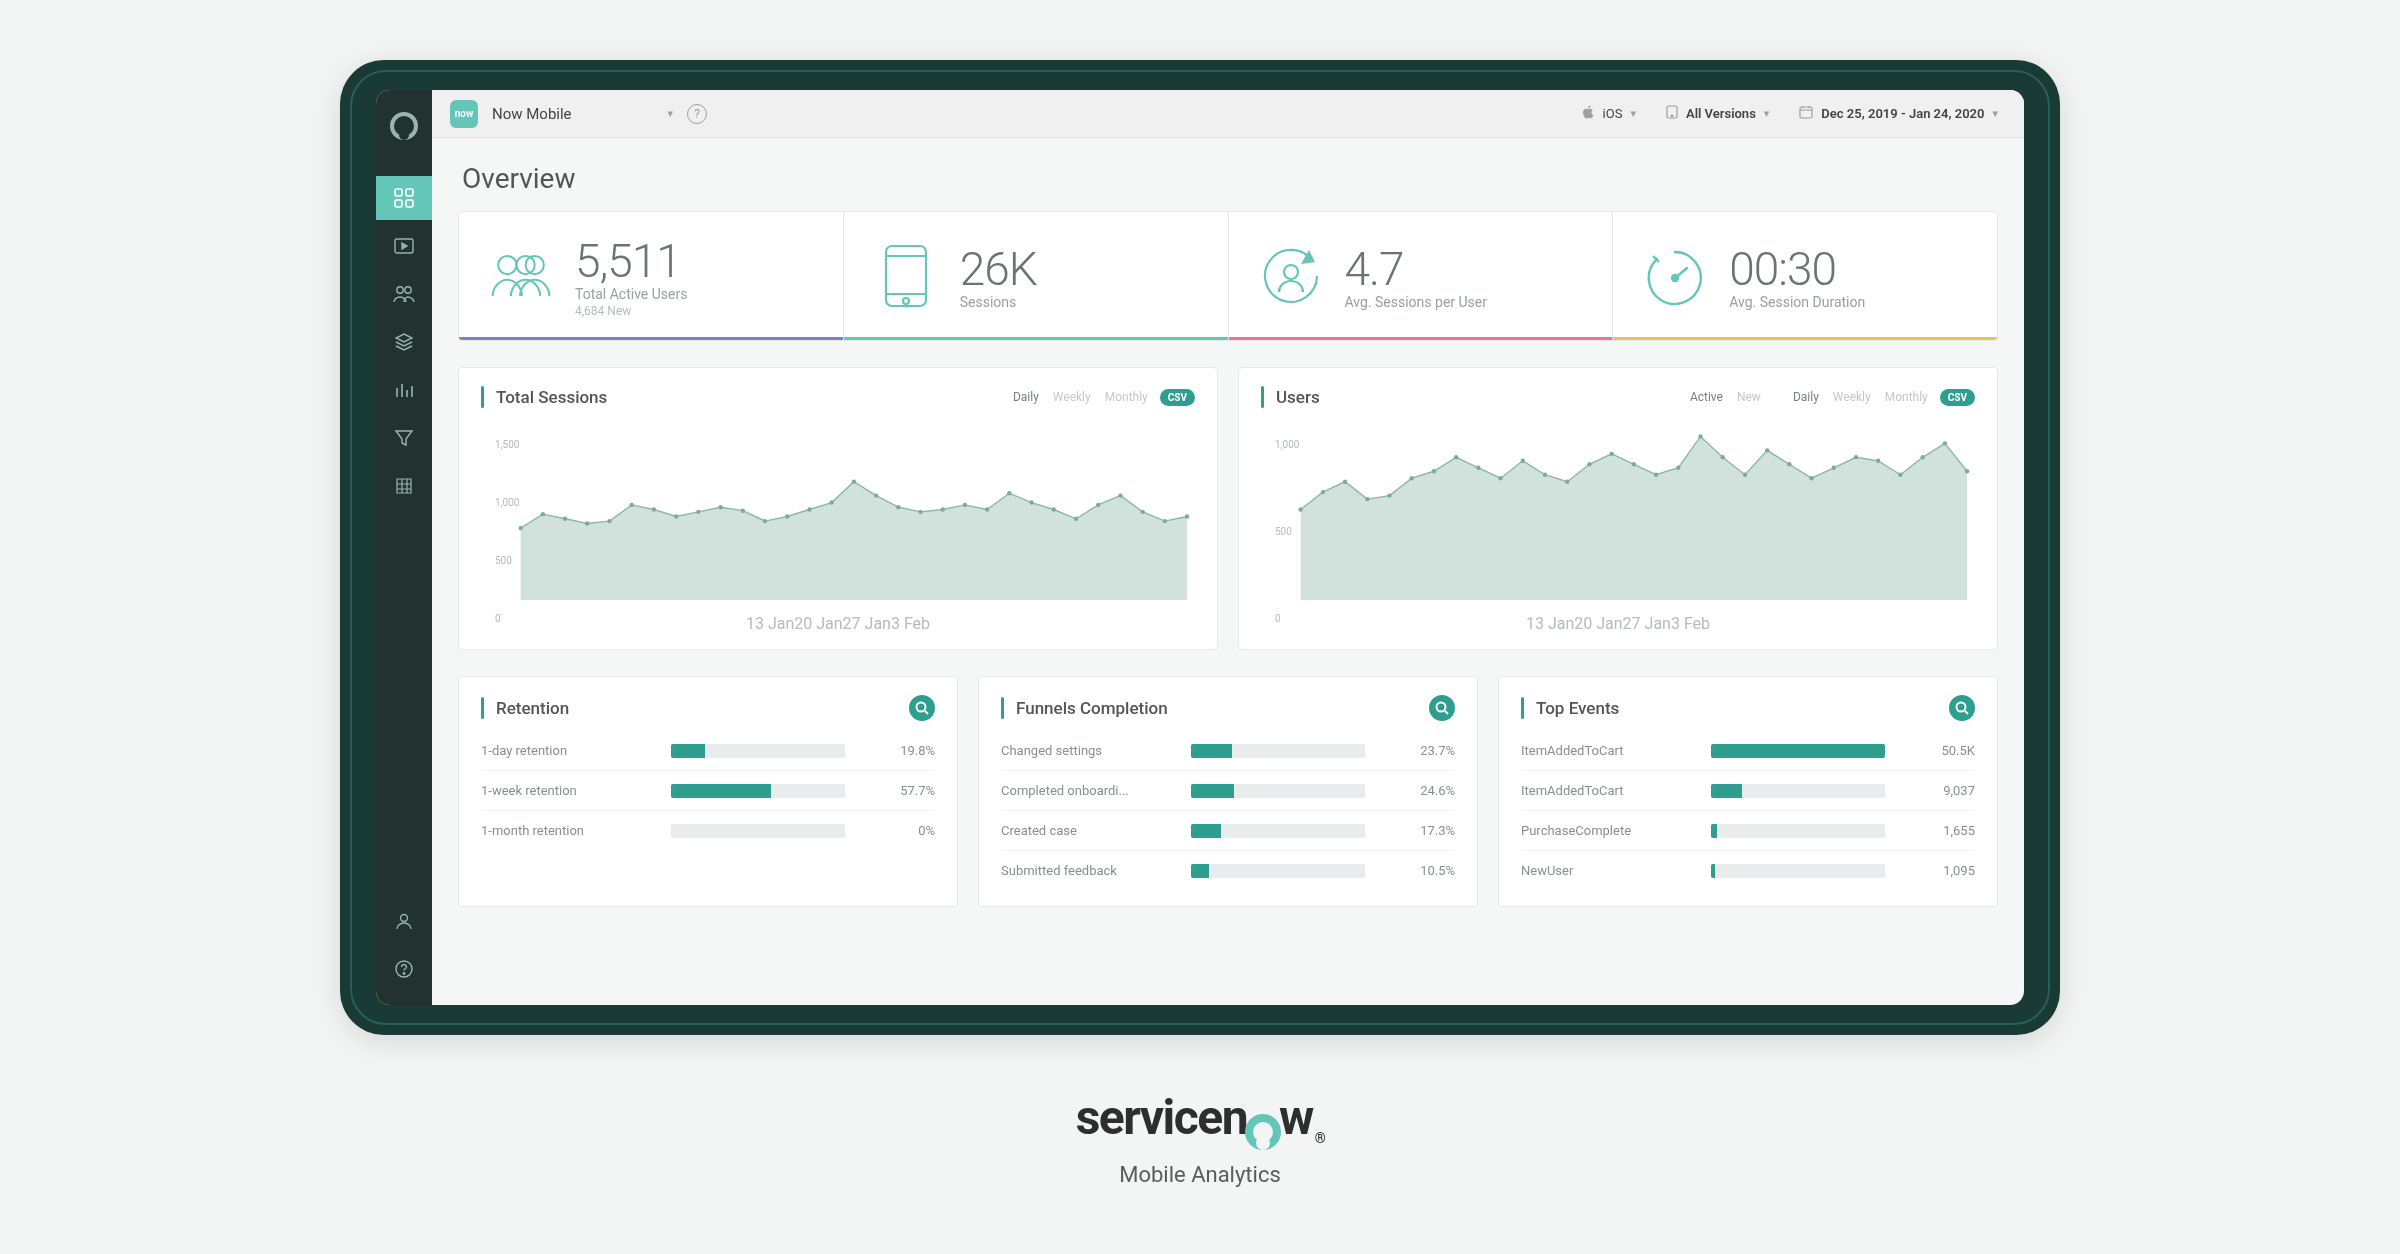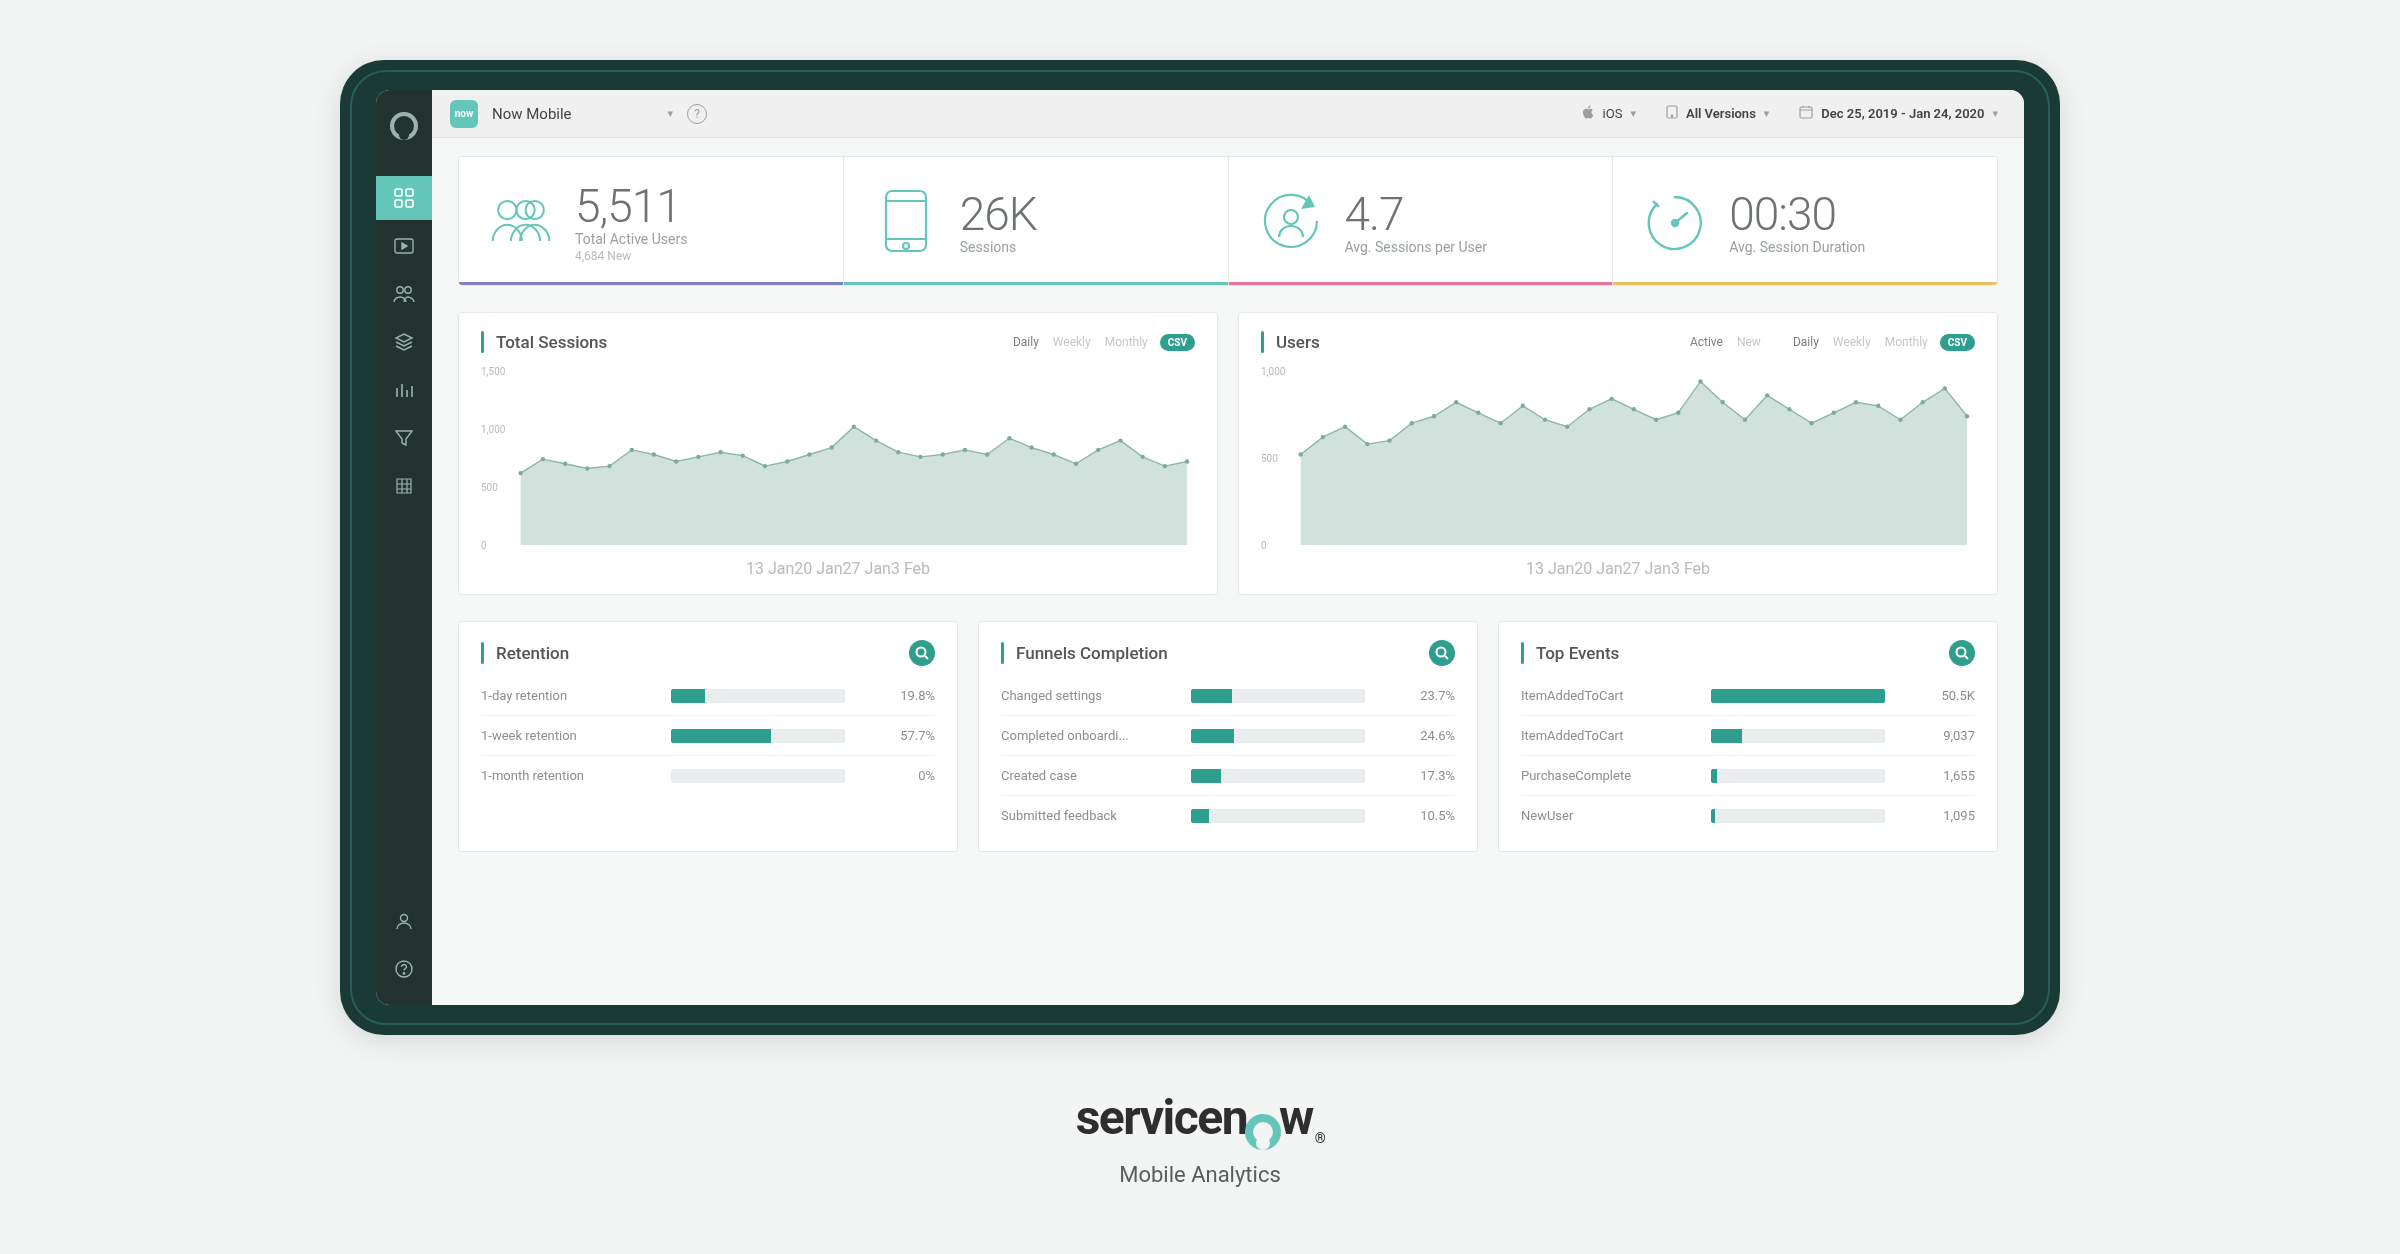--- a/index.html
+++ b/index.html
@@ -63,21 +63,21 @@
   .card-head .dot{width:3px;height:22px;background:var(--teal);border-radius:2px;}
   .card-head .title{font-size:17px;color:#555;font-weight:500;}
   .card-head .spacer{flex:1;}
   .range-tabs{display:flex;gap:14px;font-size:12px;color:#c4c8c8;}
   .range-tabs .sel{color:#7a7f7f;}
   .csv-pill{background:var(--teal);color:#fff;font-size:10px;font-weight:700;padding:3px 8px;border-radius:10px;cursor:pointer;}
   .mag{width:26px;height:26px;background:var(--teal);border-radius:50%;display:flex;align-items:center;justify-content:center;color:#fff;cursor:pointer;}
 
   .chart{position:relative;height:190px;margin-top:10px;}
   .chart svg{width:100%;height:100%;}
-  .chart .ytick{position:absolute;left:0;font-size:10px;color:#b6bbbb;transform:translateY(-50%);} 
+  .chart .ytick{position:absolute;left:14px;font-size:10px;color:#b6bbbb;transform:translateY(-50%);margin-top:18px;} 
   .xticks{display:flex;justify-content:center;font-size:16px;color:#b6bbbb;margin-top:6px;padding:0 40px;}
 
   .row3{display:flex;gap:20px;margin-top:26px;}
   .row3 .card{flex:1;}
   .metric-row{display:flex;align-items:center;gap:30px;padding:12px 0;font-size:13px;color:#8a8f8f;border-top:1px solid #f2f3f3;}
   .metric-row:first-of-type{border-top:none;margin-top:10px;}
   .metric-row .name{width:160px;white-space:nowrap;overflow:hidden;text-overflow:ellipsis;}
   .metric-row .track{flex:1;height:14px;background:var(--bar-track);border-radius:2px;overflow:hidden;}
   .metric-row .fill{height:100%;background:var(--teal);}
   .metric-row .val{width:60px;text-align:right;color:#8a8f8f;}
@@ -200,20 +200,21 @@
                   <rect x="1" y="2" width="12" height="11" rx="1.5"></rect>
                   <path d="M1 5h12M4 1v2M10 1v2"></path>
                 </svg>
             </span>
             <span style="font-weight:600">Dec 25, 2019 - Jan 24, 2020</span>
             <span class="chev">▾</span>
           </div>
         </div>
 
         <div class="content">
+          <h1 class="page-title">Overview</h1>
 
           <div class="kpis">
             <div class="kpi">
               <div class="icon">
                 <svg width="70" height="56" viewBox="0 0 70 56" fill="none" stroke="#64c6b8" stroke-width="2.2">
                     <circle cx="20" cy="16" r="10"></circle>
                     <circle cx="40" cy="16" r="10"></circle>
                     <circle cx="50" cy="16" r="10"></circle>
                     <path d="M4 50c0-10 8-18 16-18s16 8 16 18"></path>
                     <path d="M24 50c0-10 8-18 16-18s16 8 16 18"></path>

